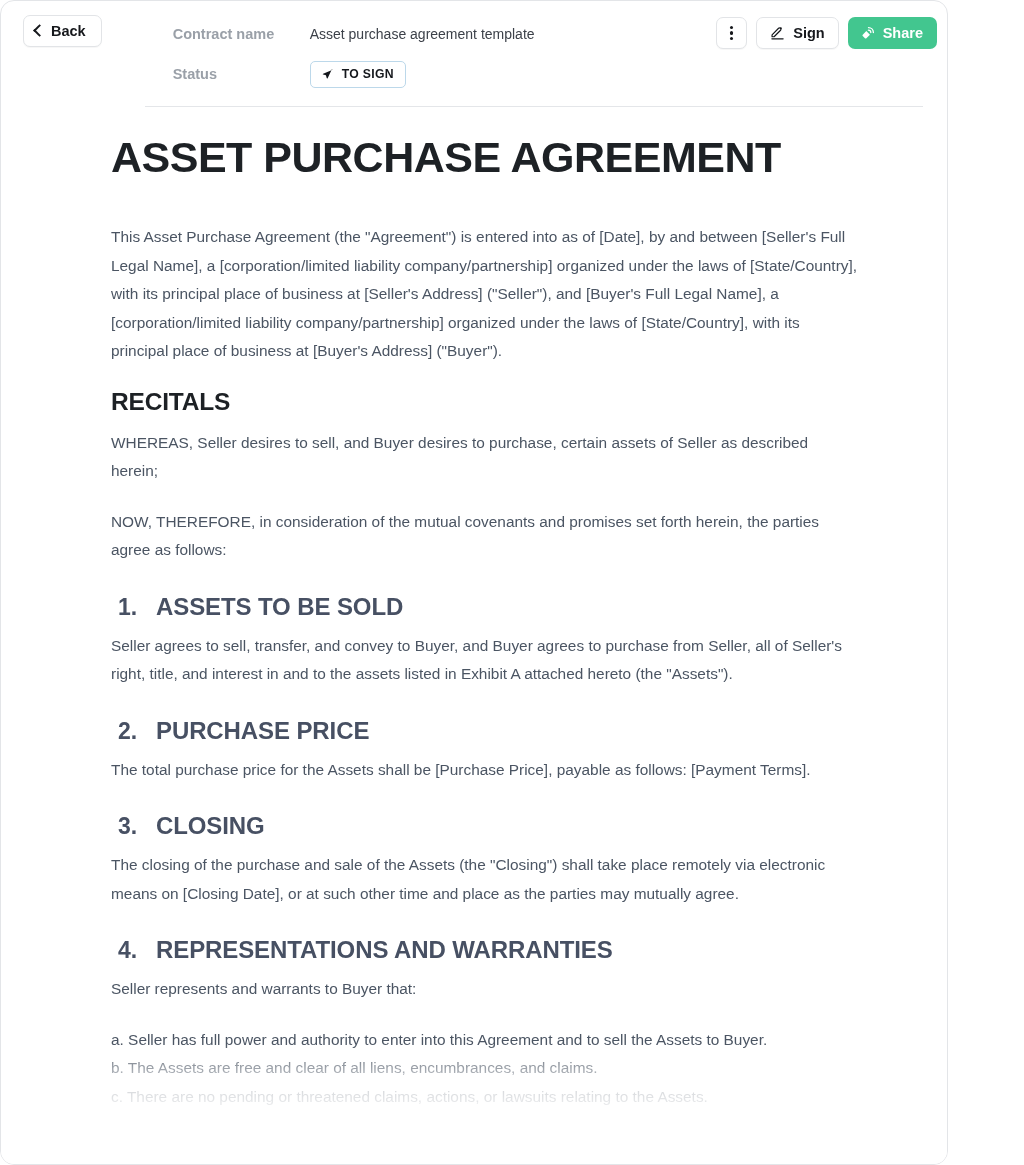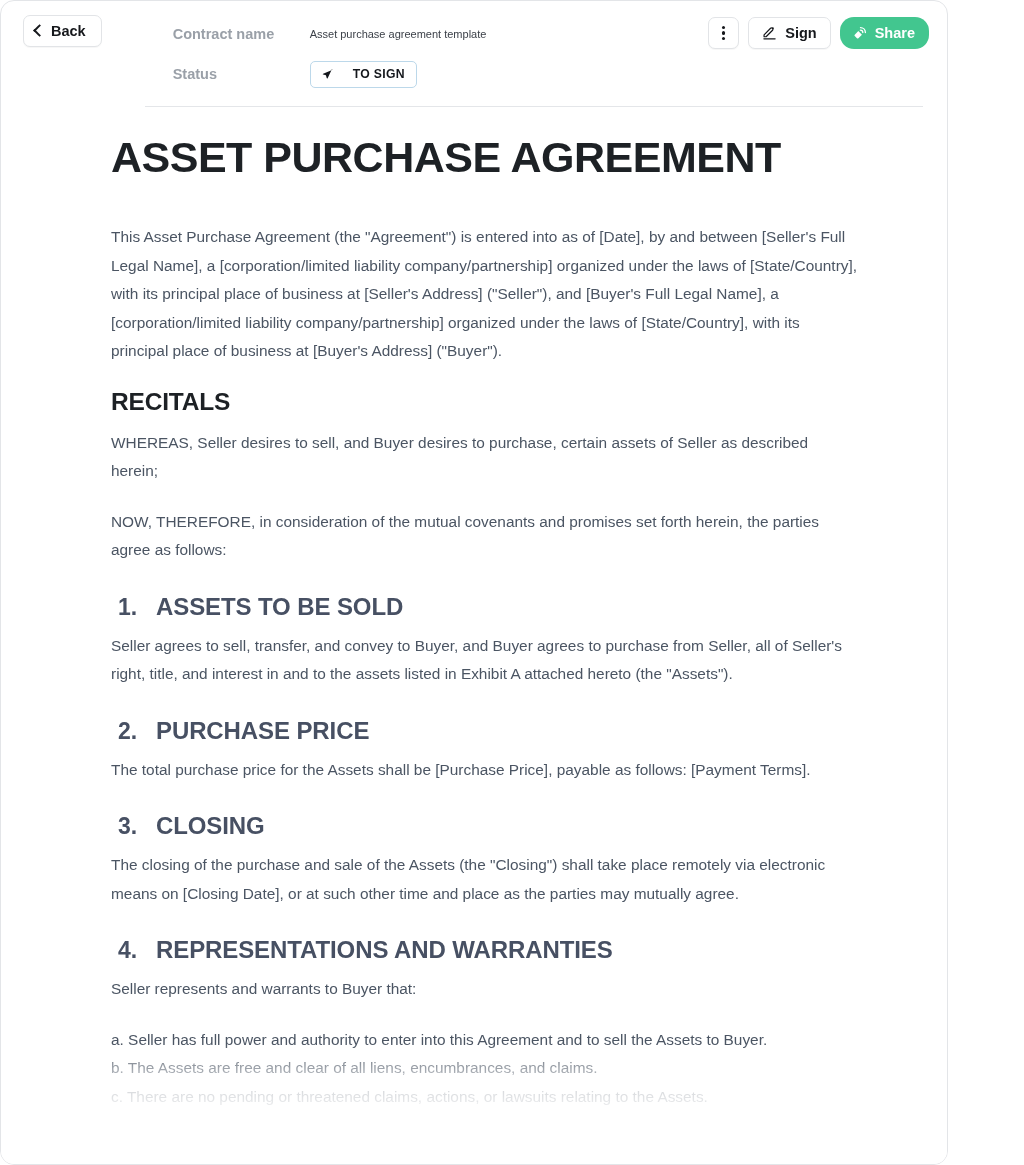--- a/index.html
+++ b/index.html
@@ -73,44 +73,44 @@
   .meta-label {
     width: 137px;
     flex: 0 0 137px;
     color: #9aa0a8;
     font-size: 14.5px;
     font-weight: 700;
     line-height: 1;
   }
   .meta-value {
     color: #3c4149;
-    font-size: 11px;
+    font-size: 14px;
     font-weight: 400;
   }
 
   .status-badge {
     display: inline-flex;
     align-items: center;
-    gap: 19px;
+    gap: 8px;
     height: 27px;
     padding: 0 11px 0 10px;
     border: 1px solid #bcd8ea;
     border-radius: 5px;
     background: #ffffff;
     color: #14171c;
     font-size: 12.2px;
     font-weight: 700;
     letter-spacing: 0.35px;
     cursor: pointer;
   }
 
   .header-actions {
     position: absolute;
     top: 16px;
-    right: 18px;
+    right: 10px;
     display: flex;
     align-items: center;
     gap: 9px;
   }
 
   .icon-btn-more {
     width: 31px;
     height: 32px;
     border: 1px solid #e2e4e7;
     border-radius: 7px;
@@ -140,21 +140,21 @@
     box-shadow: 0 1px 1px rgba(16,24,40,0.035);
   }
 
   .share-button {
     display: flex;
     align-items: center;
     gap: 8px;
     height: 32px;
     padding: 0 14px 0 12px;
     border: none;
-    border-radius: 14px;
+    border-radius: 7px;
     background: #42c68f;
     color: #ffffff;
     font-size: 14.5px;
     font-weight: 700;
     cursor: pointer;
   }
 
   .header-divider {
     position: absolute;
     left: 144px;

